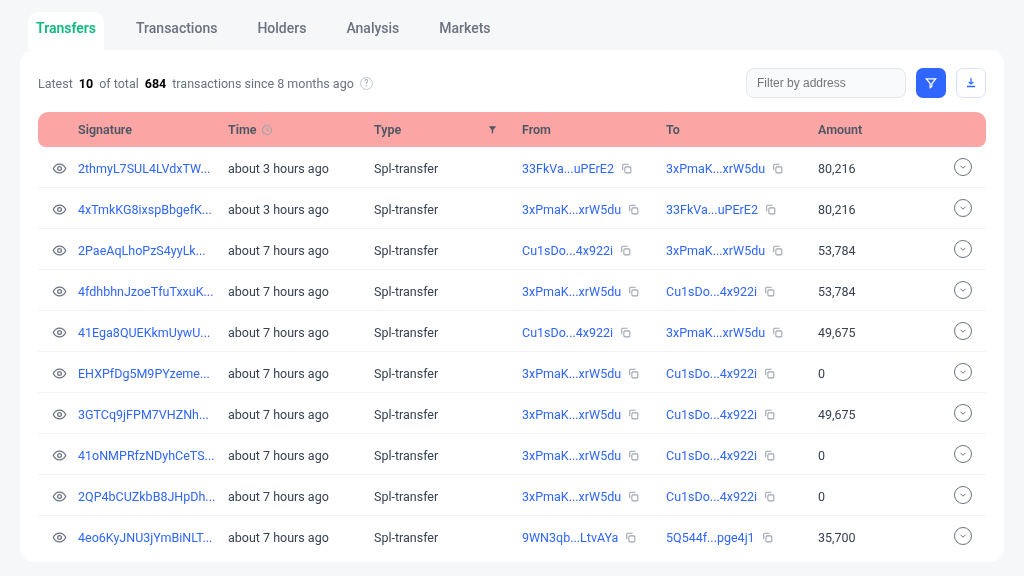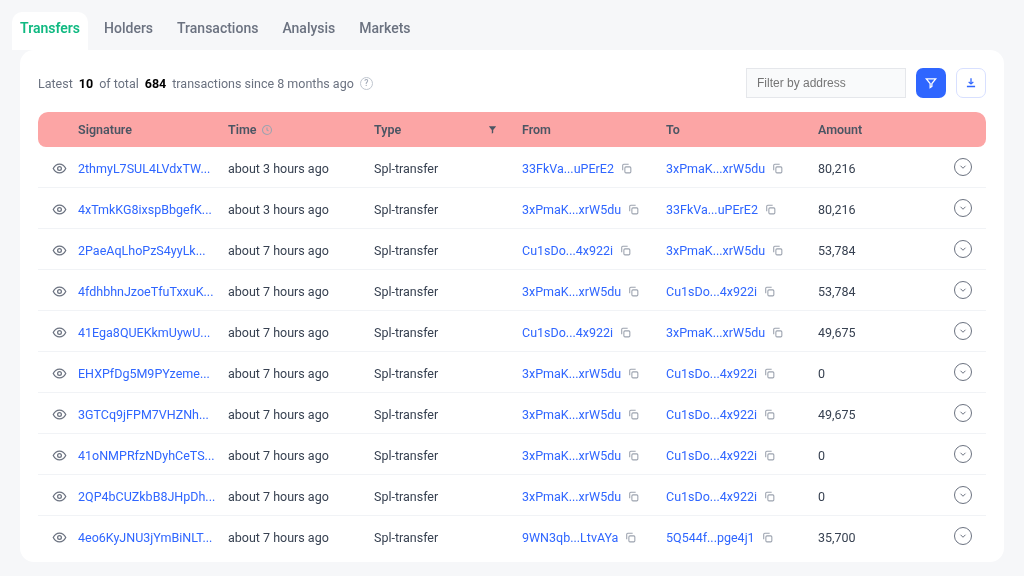--- a/index.html
+++ b/index.html
@@ -1,26 +1,26 @@
 <!DOCTYPE html>
 <html><head>
 <meta charset="utf-8">
 <style>
   * { box-sizing: border-box; margin: 0; padding: 0; }
   html, body { width: 1024px; height: 576px; font-family: -apple-system, BlinkMacSystemFont, "Segoe UI", Roboto, Arial, sans-serif; background: #f6f7f9; color: #1f2937; }
   .page { width: 1024px; height: 576px; overflow: hidden; padding: 0; }
-  .tabs { display: flex; gap: 8px; padding: 12px 20px 0 12px; font-size: 14px; font-weight: 500; color: #6b7280; }
+  .tabs { display: flex; gap: 24px; padding: 12px 20px 0 28px; font-size: 14px; font-weight: 500; color: #6b7280; }
   .tab { padding: 8px 8px 14px 8px; cursor: pointer; }
   .tab.active { color: #10b981; background: #fff; border-radius: 10px 10px 0 0; font-weight: 600; }
   .panel { background: #fff; margin: 0 20px 20px 20px; border-radius: 14px; padding: 18px 18px 6px 18px; }
   .panel-top { display: flex; align-items: center; justify-content: space-between; margin-bottom: 14px; }
   .summary { font-size: 12.5px; color: #6b7280; display: flex; align-items: center; gap: 6px; }
   .summary b { color: #000000; font-weight: 700; }
   .right-controls { display: flex; align-items: center; gap: 10px; }
-  .filter-input { width: 160px; height: 30px; border: 1px solid #e5e7eb; border-radius: 0; padding: 0 10px; font-size: 12px; color: #6b7280; background: #f9fafb; outline: none; }
+  .filter-input { width: 160px; height: 30px; border: 1px solid #e5e7eb; border-radius: 8px; padding: 0 10px; font-size: 12px; color: #6b7280; background: #f9fafb; outline: none; }
   .icon-btn { width: 30px; height: 30px; border-radius: 7px; display: flex; align-items: center; justify-content: center; cursor: pointer; }
   .icon-btn.primary { background: #2f66ff; color: #fff; }
   .icon-btn.plain { color: #2f66ff; border: 1px solid #d8e0ff; }
   .table-wrap { background: #fff; border-radius: 10px; overflow: hidden; }
   .thead { display: flex; align-items: center; background: #fca5a5; color: #4b5563; font-size: 12.5px; font-weight: 600; padding: 10px 14px; border-radius: 8px; }
   .row { display: flex; align-items: flex-end; font-size: 12.5px; color: #374151; padding: 11px 14px; border-bottom: 1px solid #f1f3f6; }
   .row:last-child { border-bottom: none; }
   .col-eye { width: 26px; display: flex; align-items: center; }
   .col-sig { width: 150px; padding-right: 10px; overflow: hidden; text-overflow: ellipsis; white-space: nowrap; }
   .col-time { width: 146px; display: flex; align-items: center; gap: 4px; }
@@ -36,22 +36,22 @@
   .eye-icon { color: #6b7280; cursor: pointer; }
   .chev { width: 18px; height: 18px; border: 1.3px solid #6b7280; border-radius: 50%; display: flex; align-items: center; justify-content: center; color: #6b7280; cursor: pointer; }
   .help-circle { width: 13px; height: 13px; border: 1.3px solid #bfc6cf; border-radius: 50%; display: inline-flex; align-items: center; justify-content: center; font-size: 8.5px; color: #a5adba; cursor: help; font-weight: 600; }
 </style>
 </head>
 <body>
 
 <div class="page">
   <div class="tabs" id="tabs-bar">
       <div class="tab active">Transfers</div>
+      <div class="tab">Transactions</div>
       <div class="tab">Holders</div>
-      <div class="tab">Transactions</div>
       <div class="tab">Analysis</div>
       <div class="tab">Markets</div>
     </div>
 
   <div class="panel">
     <div class="panel-top">
       <div class="summary">
         <span>Latest</span>
         <b>10</b>
         <span>of total</span>

